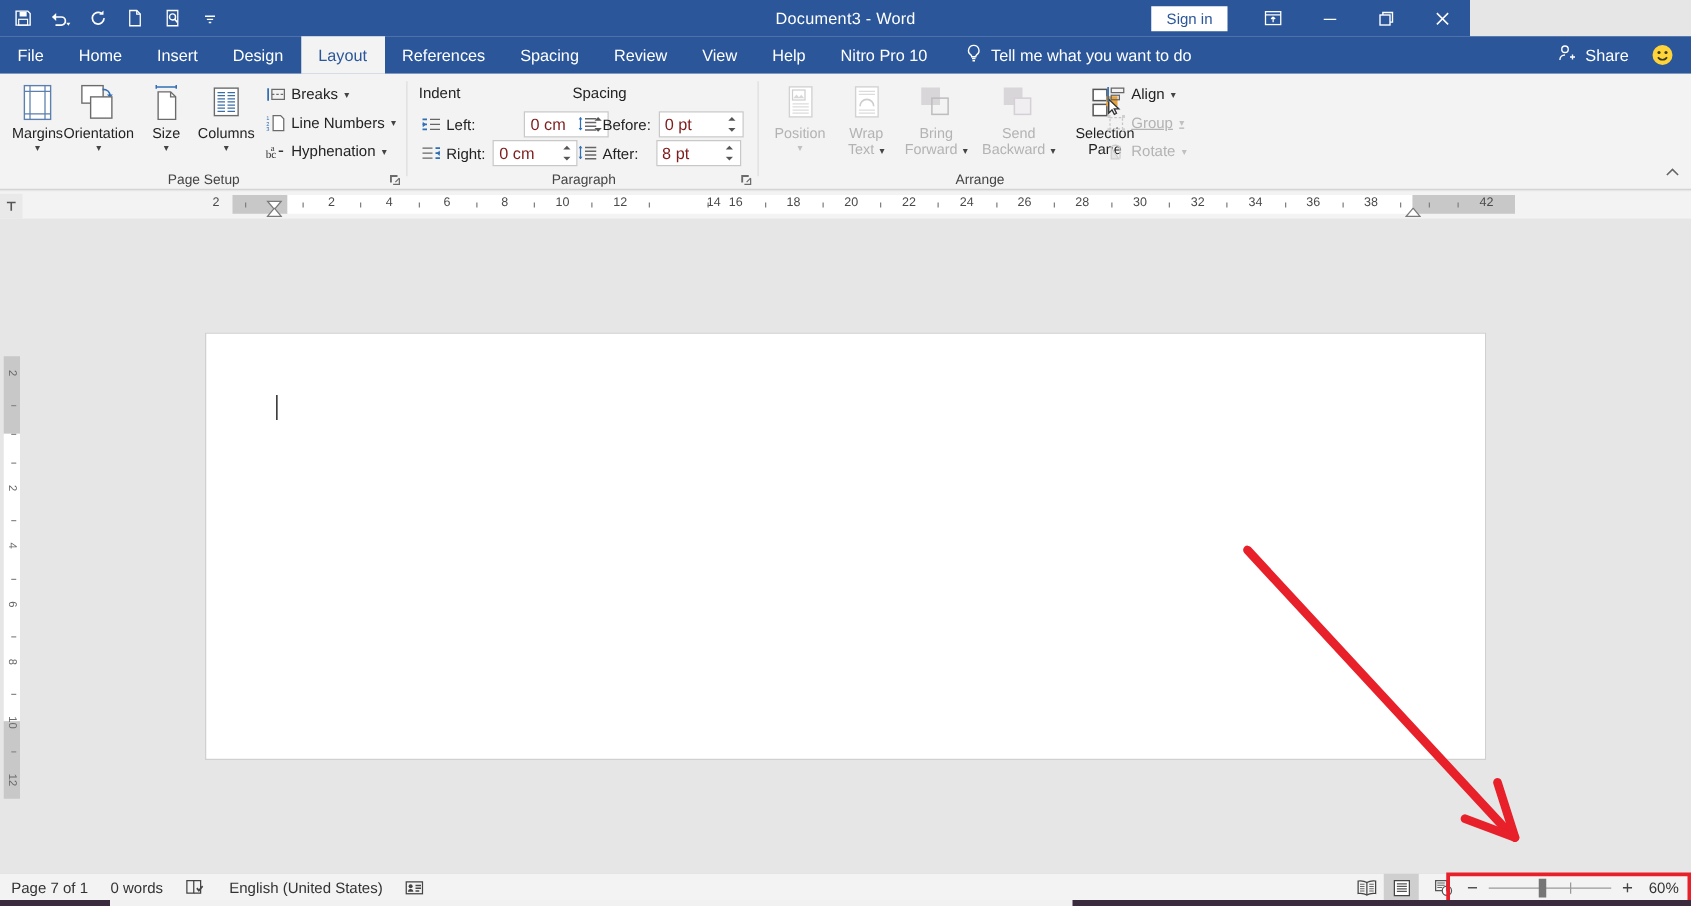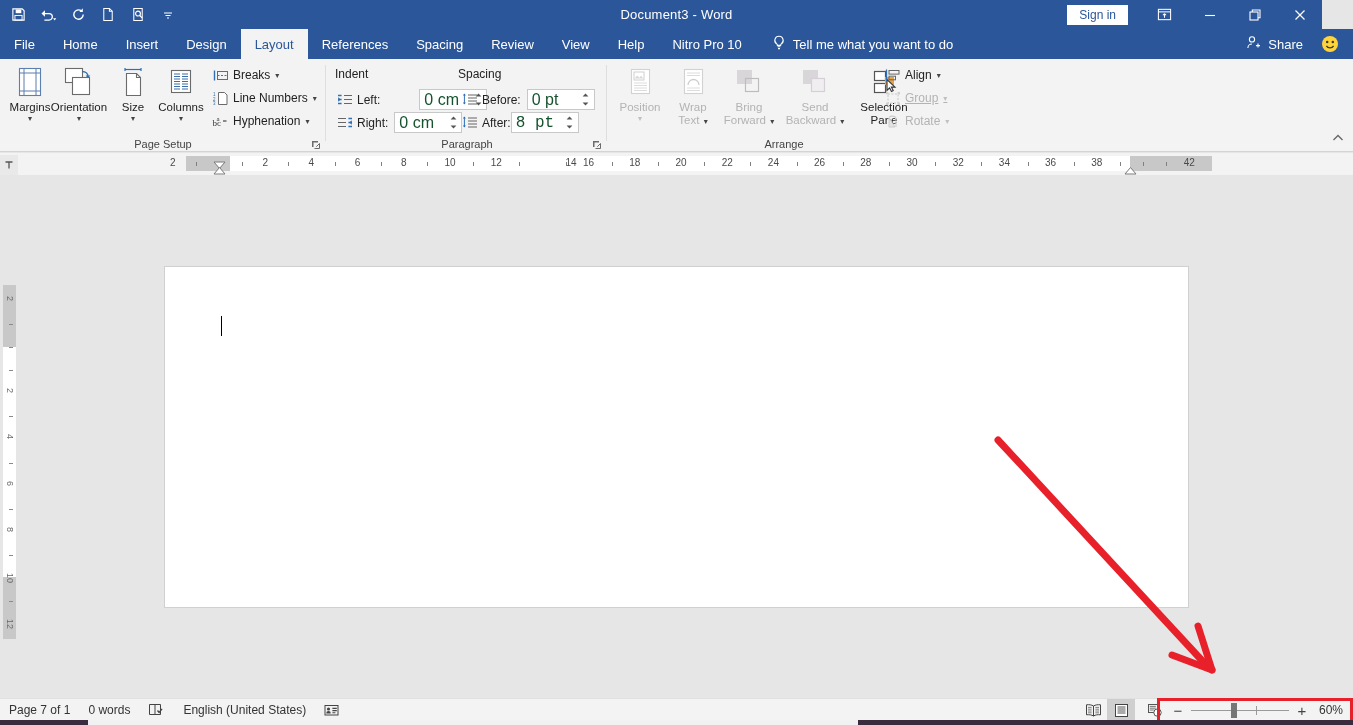--- a/index.html
+++ b/index.html
@@ -6,21 +6,21 @@
   html, body {
     width: 1353px; height: 725px;
     overflow: hidden;
     font-family: "Liberation Sans", sans-serif;
     background: #e6e6e6;
   }
   body { position: relative; }
 
   
   .titlebar {
-    position: absolute; top: 0; left: 0; width: 1322px; height: 29px;
+    position: absolute; top: 0; left: 0; width: 1176px; height: 29px;
     background: #2b579a; color: #fff;
   }
   .qat { position: absolute; top: 0; left: 4px; height: 29px; display: flex; align-items: center; gap: 2px; }
   .qat-btn {
     width: 28px; height: 25px; display: flex; align-items: center; justify-content: center;
     cursor: default;
   }
   .qat-btn svg { display: block; }
   .doc-title {
     position: absolute; top: 0; left: 0; width: 1353px; height: 29px;
@@ -89,22 +89,22 @@
   .sm-caret { font-size: 8px; color: #444; margin-left: 1px; }
   .sm-btn.disabled .sm-caret { color: #c0c0c0; }
 
   .sec-hdr { position: absolute; font-size: 12px; color: #222; }
   .field-row { position: absolute; display: flex; align-items: center; }
   .field-lbl { font-size: 12px; color: #222; display: flex; align-items: center; gap: 4px; }
   .spin-wrap {
     position: relative; width: 68px; height: 21px; border: 1px solid #c8c8c8; background: #fff;
   }
   .spin-wrap input {
-    width: 50px; height: 19px; border: 0; outline: 0; font-size: 16px;
-    padding-left: 4px; color: #14532d; font-family: inherit; background: transparent;
+    width: 50px; height: 19px; border: 0; outline: 0; font-size: 13px;
+    padding-left: 4px; color: #7f1d1d; font-family: inherit; background: transparent;
   }
   .spin-btns {
     position: absolute; right: 2px; top: 1px; width: 12px; height: 17px;
     display: flex; flex-direction: column; justify-content: space-between;
   }
   .spin-btns div { width: 12px; height: 8px; display: flex; align-items: center; justify-content: center; cursor: default; }
 
   .ribbon-collapse {
     position: absolute; right: 6px; bottom: 4px; width: 16px; height: 16px; cursor: default;
   }
@@ -499,21 +499,21 @@
         <span class="sm-ico">
           <svg width="16" height="13" viewBox="0 0 16 13">
               <path d="M2.4 1v10" stroke="#2f6fb5" stroke-width="1"></path>
               <path d="M2.4 0.6l1.5 2h-3z" fill="#2f6fb5"></path>
               <path d="M2.4 11.4l1.5-2h-3z" fill="#2f6fb5"></path>
               <path d="M6 2h9M6 5h9M6 8h9M6 11h9" stroke="#666" stroke-width="1.1"></path>
             </svg>
         </span>
         <span>After:</span>
       </span>
-      <span class="spin-wrap" style="font-family:Liberation Mono, monospace;">
+      <span class="spin-wrap" style="margin-left:14px;">
         <input type="text" readonly="" value="8 pt" style="">
         <span class="spin-btns">
           <div>
               <svg width="7" height="4" viewBox="0 0 7 4">
                 <path d="M3.5 0.6L6.4 3.6H0.6z" fill="#555"></path>
               </svg>
             </div>
           <div>
               <svg width="7" height="4" viewBox="0 0 7 4">
                 <path d="M3.5 3.4L0.6 0.4h5.8z" fill="#555"></path>

